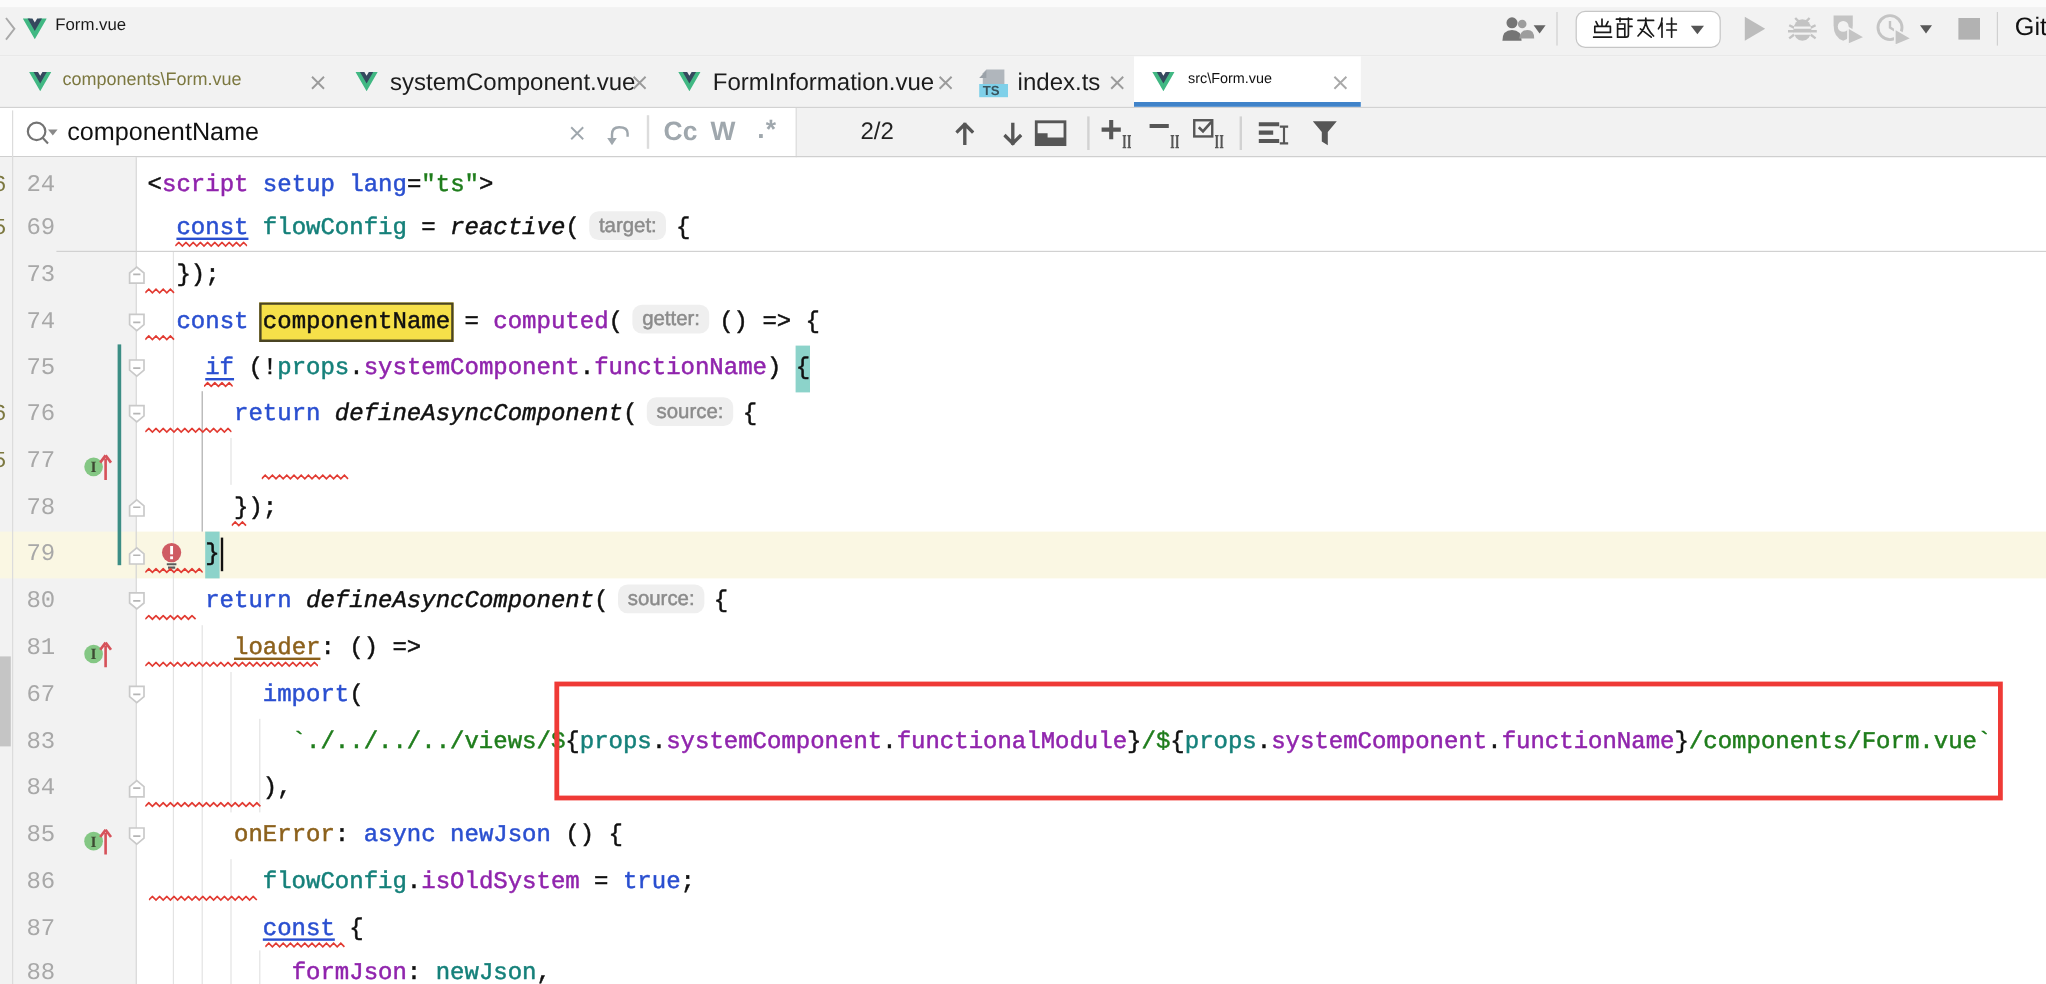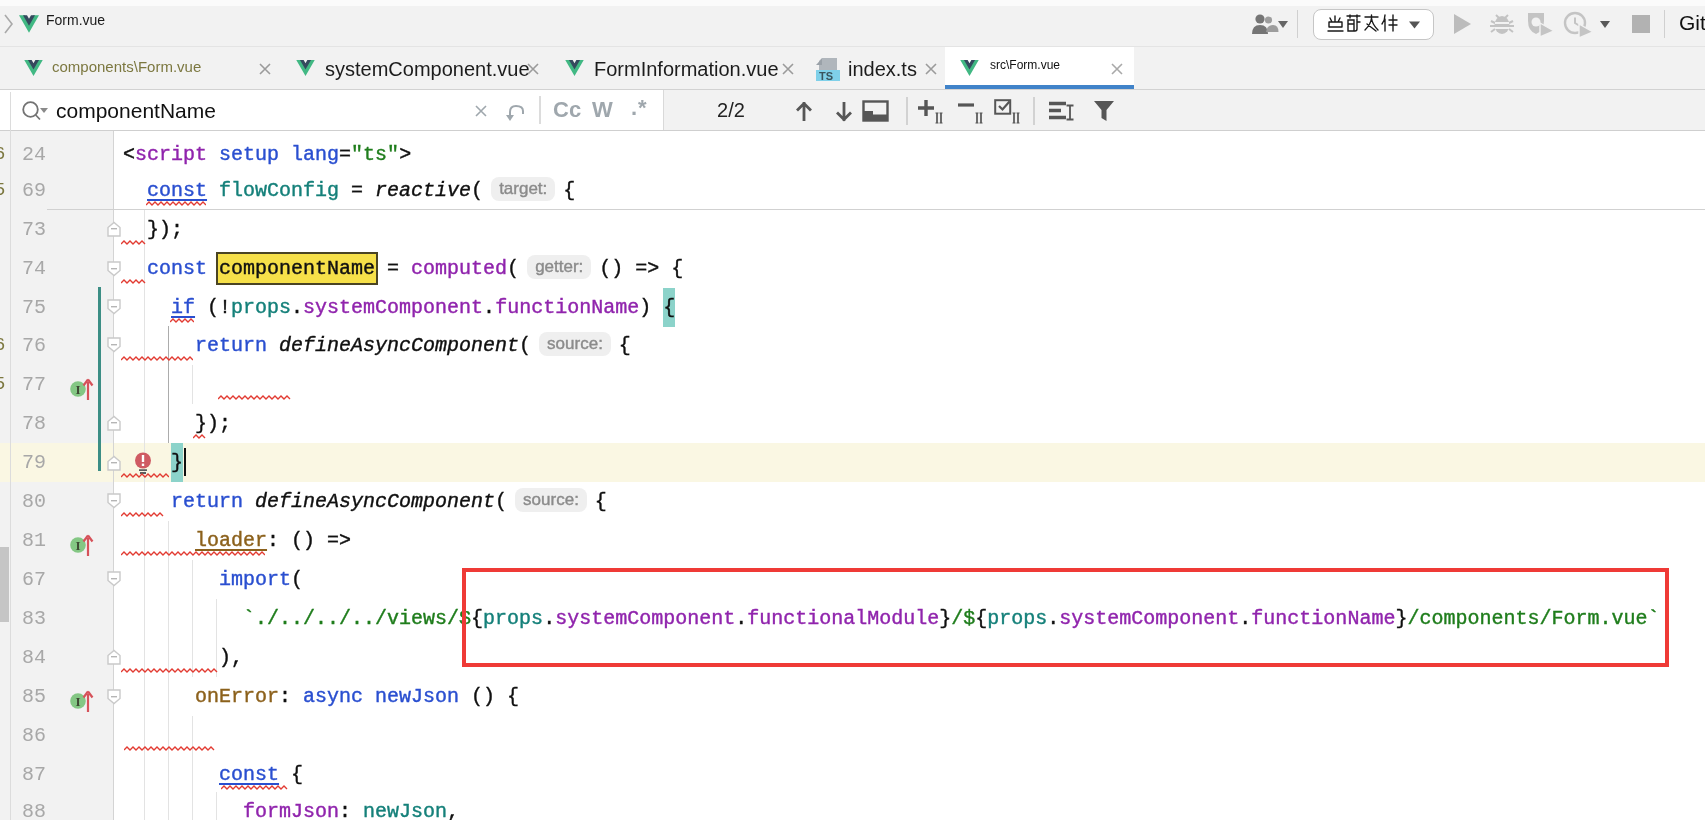--- a/index.html
+++ b/index.html
@@ -290,20 +290,21 @@
 <div class="code" style="top:249px">  <span class="k">const</span> <span style="background:#f6e049;box-shadow:inset 0 0 0 2px #4a4423;padding:5px 3px;margin:0 -3px;color:#111">componentName</span> = <span class="p">computed</span>(<span class="chip">getter:</span>() =&gt; {</div>
 <div class="code" style="top:326px">      <span class="k">return</span> <span class="i">defineAsyncComponent</span>(<span class="chip">source:</span>{</div>
 <div class="code" style="top:404px">      });</div>
 <div class="code" style="top:443px">    <span style="background:#8cd3ca;padding:8px 0">}</span></div>
 <div class="code" style="top:482px">    <span class="k">return</span> <span class="i">defineAsyncComponent</span>(<span class="chip">source:</span>{</div>
 <div class="code" style="top:560px">        <span class="k">import</span>(</div>
 <div class="code" style="top:521px">      <span class="b u">loader</span>: () =&gt;</div>
 <div class="code" style="top:599px">          <span class="s">`./../../../views/</span><span class="s">$</span>{<span class="t">props</span>.<span class="p">systemComponent</span>.<span class="p">functionalModule</span>}<span class="s">/</span><span class="s">$</span>{<span class="t">props</span>.<span class="p">systemComponent</span>.<span class="p">functionName</span>}<span class="s">/components/Form.vue`</span></div>
 <div class="code" style="top:638px">        ),</div>
 <div class="code" style="top:677px">      <span class="b">onError</span>: <span class="k">async</span> <span class="k">newJson</span> () {</div>
+<div class="code" style="top:716px">        <span class="t">flowConfig</span>.<span class="p">isOldSystem</span> = <span class="k">true</span>;</div>
 <div class="code" style="top:755px">        <span class="k u">const</span> {</div>
 <div class="code" style="top:792px">          <span class="p">formJson</span>: <span class="t">newJson</span>,</div>
 <div class="abs" style="left:183.5px;top:448px;width:2.5px;height:28px;background:#111"></div>
 <svg class="sq" style="left:146px;top:201px;width:60px;height:6px" width="60" height="6" viewBox="0 0 60 6" preserveAspectRatio="none">
       <path d="M0 4 l3 -3 l3 3 l3 -3 l3 3 l3 -3 l3 3 l3 -3 l3 3 l3 -3 l3 3 l3 -3 l3 3 l3 -3 l3 3 l3 -3 l3 3 l3 -3 l3 3 l3 -3 l3 3" fill="none" stroke="#e23b32" stroke-width="1.4"></path>
     </svg>
 <svg class="sq" style="left:121px;top:240px;width:27px;height:6px" width="27" height="6" viewBox="0 0 27 6" preserveAspectRatio="none">
       <path d="M0 4 l3 -3 l3 3 l3 -3 l3 3 l3 -3 l3 3 l3 -3 l3 3" fill="none" stroke="#e23b32" stroke-width="1.4"></path>
     </svg>
 <svg class="sq" style="left:121px;top:279px;width:25px;height:6px" width="25" height="6" viewBox="0 0 25 6" preserveAspectRatio="none">

